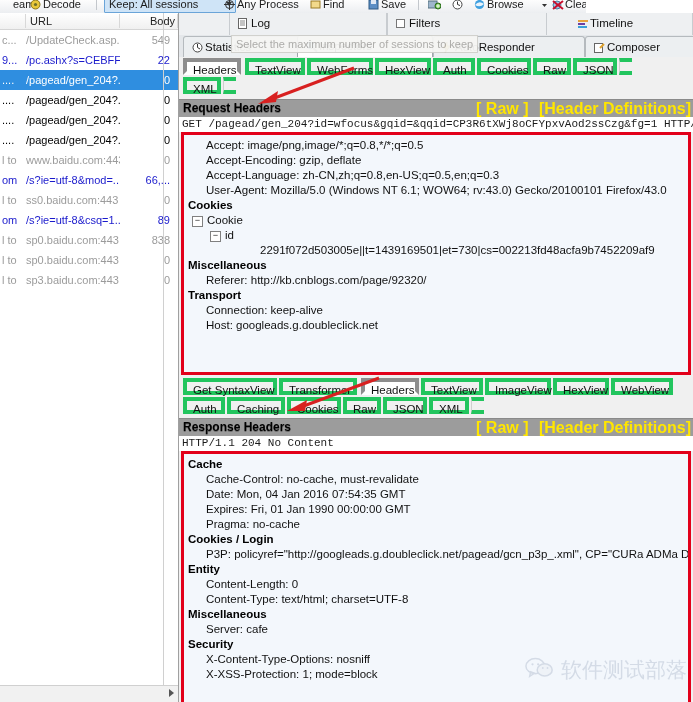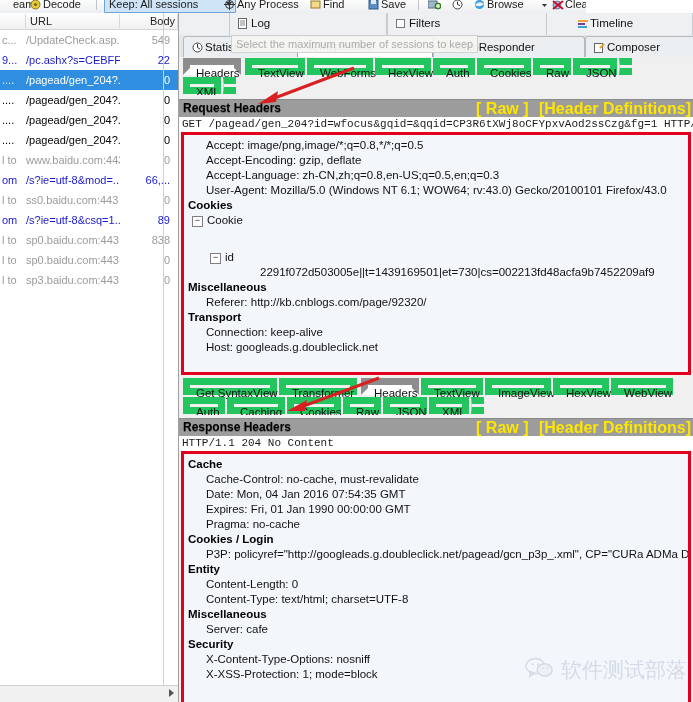--- a/index.html
+++ b/index.html
@@ -121,21 +121,21 @@
     white-space:nowrap;z-index:5;opacity:.95;
   }
 
   
   .subtabs{
     position:absolute;left:0;top:44px;right:0;height:38px;
     background:#f0f0f0;overflow:hidden;
   }
   .stab{
     position:absolute;height:17px;line-height:16px;box-sizing:border-box;
-    border:7px solid #22c55e;background:#f0f0f0;
+    border:4px solid #22c55e;background:#f0f0f0;
     padding:0 6px;font-size:11.5px;white-space:nowrap;color:#111;
   }
   .stab.active{background:#ffffff;border-color:#8d8d8d;border-bottom-color:#ffffff;}
 
   
   .hdrbar{
     position:absolute;left:0;right:0;height:17px;
     background:#9c9c9c;border-top:1px solid #8a8a8a;border-bottom:1px solid #8a8a8a;
   }
   .hdrbar .title{
@@ -418,21 +418,21 @@
     <div class="statusline" style="top:104px;">GET /pagead/gen_204?id=wfocus&amp;gqid=&amp;qqid=CP3R6tXWj8oCFYpxvAod2ssCzg&amp;fg=1 HTTP/1.1</div>
 
     <div class="redbox" style="left:2px;top:119px;right:2px;height:243px;">
       <div class="hdrlist" id="req-headers">
           <div class="kv">Accept: image/png,image/*;q=0.8,*/*;q=0.5</div>
           <div class="kv">Accept-Encoding: gzip, deflate</div>
           <div class="kv">Accept-Language: zh-CN,zh;q=0.8,en-US;q=0.5,en;q=0.3</div>
           <div class="kv">User-Agent: Mozilla/5.0 (Windows NT 6.1; WOW64; rv:43.0) Gecko/20100101 Firefox/43.0</div>
           <div class="grp">Cookies</div>
           <div class="kv" style="margin-left: 4px;"><span class="exp">−</span>Cookie</div>
-          <div class="kv" style="margin-left: 22px; margin-top: 22px;"><span class="exp">−</span>id</div>
+          <div class="kv" style="margin-left: 22px;"><span class="exp">−</span>id</div>
           <div class="kv lvl4">2291f072d503005e||t=1439169501|et=730|cs=002213fd48acfa9b7452209af9</div>
           <div class="grp">Miscellaneous</div>
           <div class="kv">Referer: http://kb.cnblogs.com/page/92320/</div>
           <div class="grp">Transport</div>
           <div class="kv">Connection: keep-alive</div>
           <div class="kv">Host: googleads.g.doubleclick.net</div>
         </div>
     </div>
 
     <div class="subtabs" style="top:364px;height:38px;">

